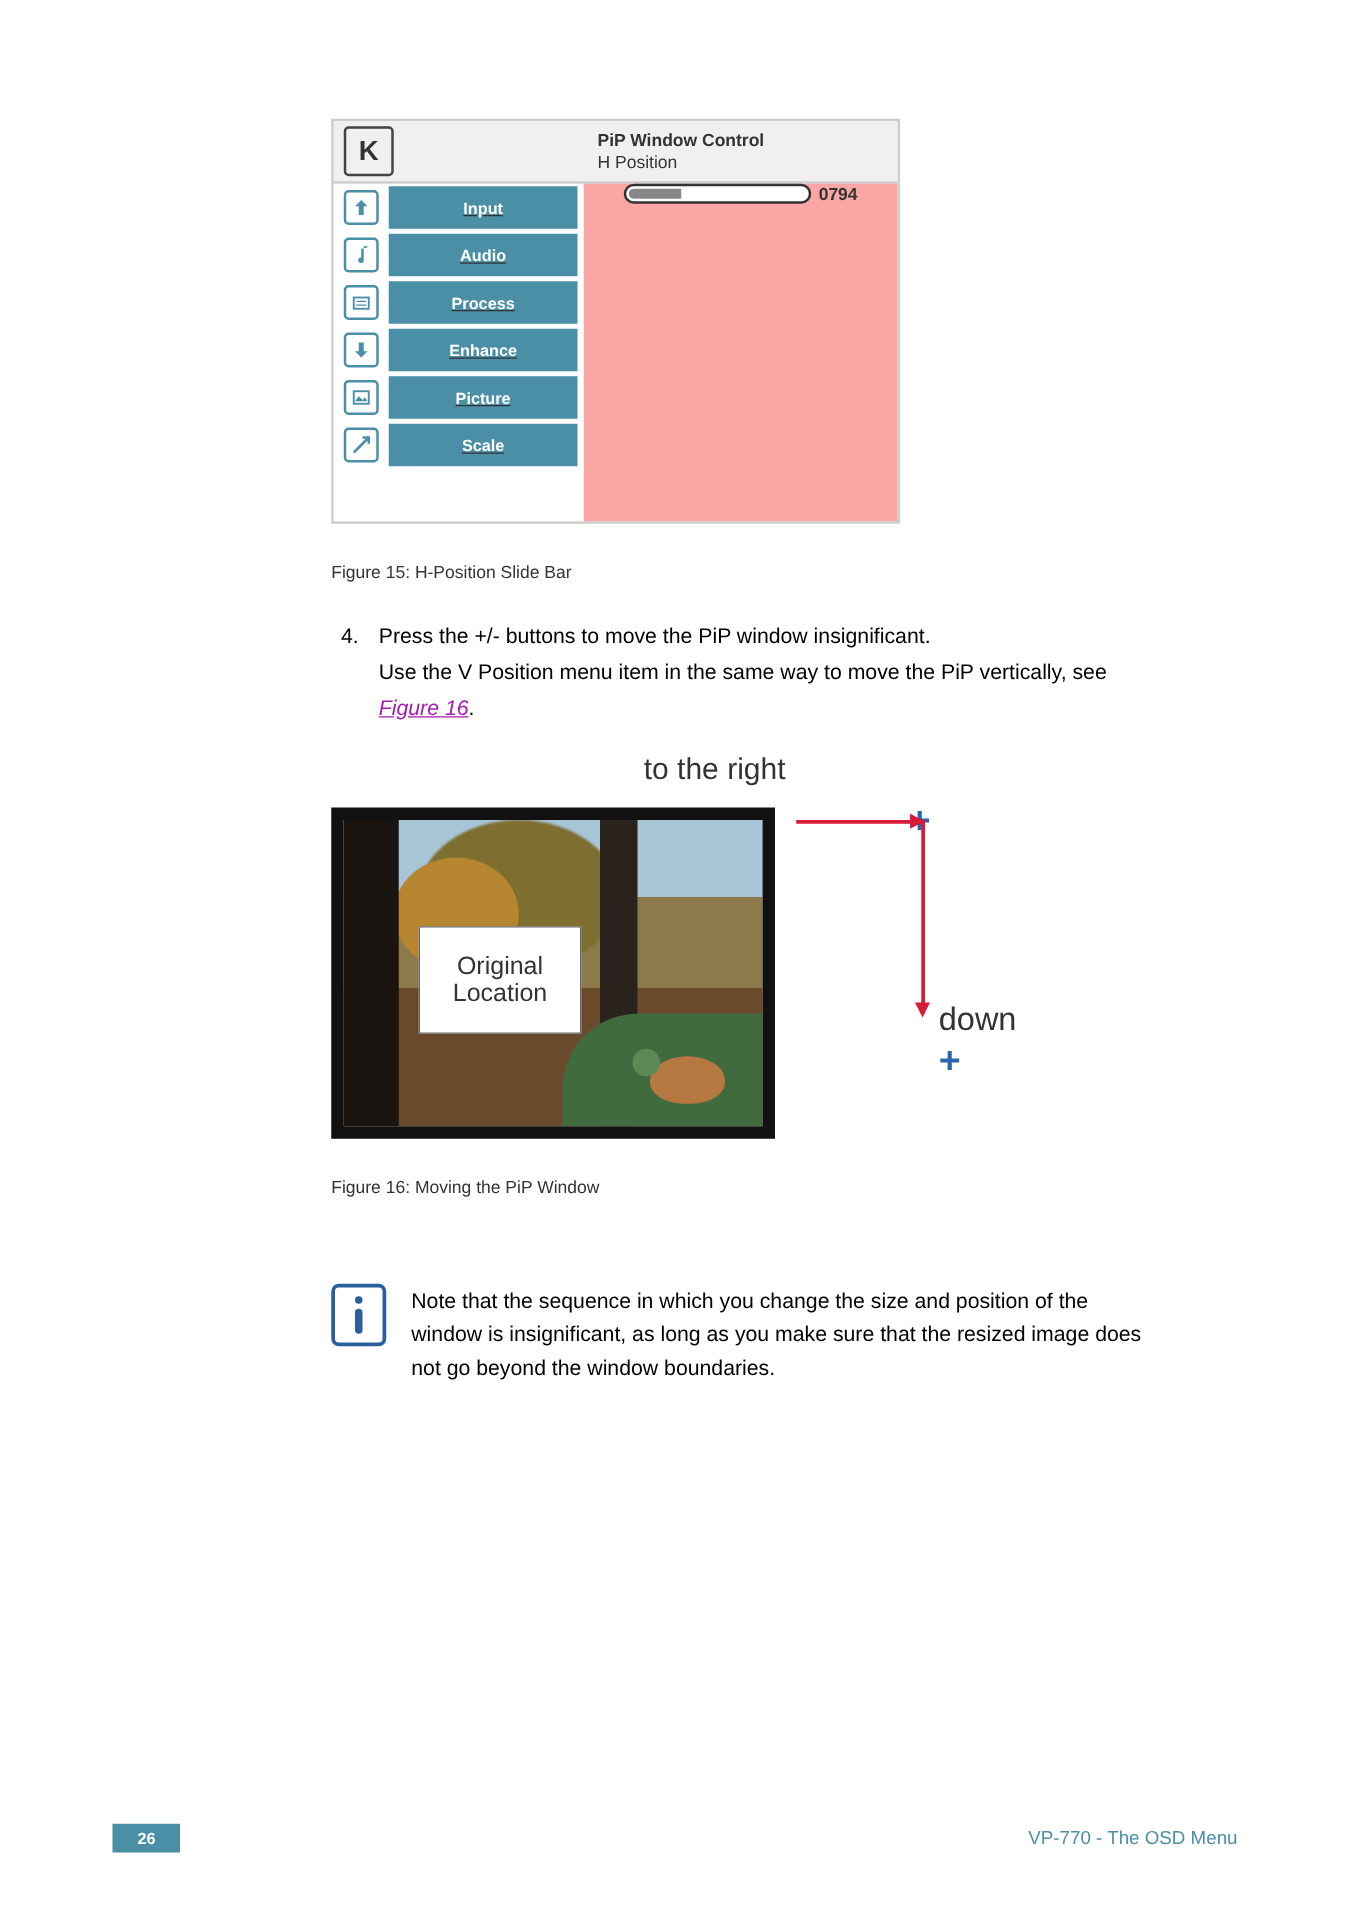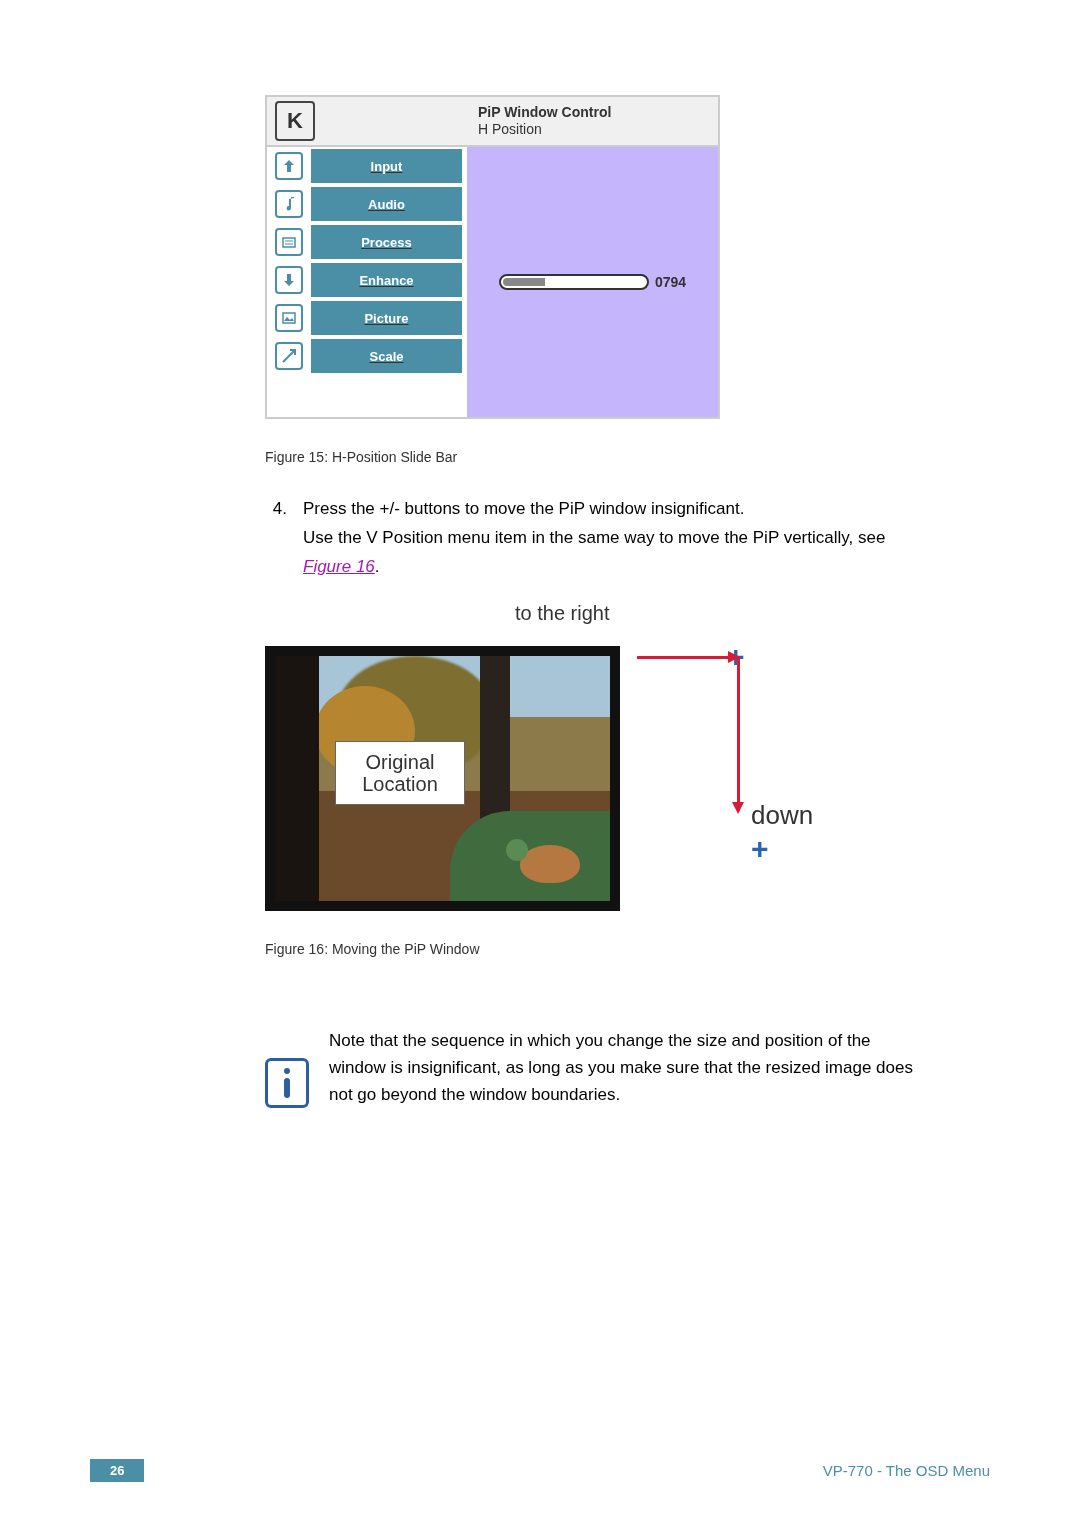--- a/index.html
+++ b/index.html
@@ -62,22 +62,22 @@
     background: #4b8fa6;
     color: #fff;
     font-size: 13px;
     font-weight: bold;
     height: 34px;
     display:flex; align-items:center; justify-content:center;
     margin-right: 5px;
   }
   .osd-panel {
     flex: 1;
-    background: #c4b5fd;
-    display:flex; align-items:center; justify-content:center;
+    background: #fca5a5;
+    display:flex; align-items:flex-start; justify-content:center;
     padding: 0 10px;
     min-height: 270px;
   }
   .slider-wrap { display:flex; align-items:center; gap: 6px; }
   .slider-track {
     width: 150px; height: 16px;
     border: 2px solid #333;
     border-radius: 9px;
     position: relative;
     background: #fff;
@@ -110,21 +110,21 @@
 
   
   .fig16 {
     margin-left: 100px;
     width: 560px;
     position: relative;
     padding-top: 44px;
   }
   .to-right {
     position: absolute; top: 0; left: 250px;
-    font-size: 20px;
+    font-size: 24px;
   }
   .plus-right {
     position: absolute; top: 38px; left: 462px;
     color: #2866b0; font-size: 30px; font-weight: bold;
   }
   .arrow-right {
     position: absolute; top: 54px; left: 372px;
     width: 100px; height: 3px; background: #d81b36;
   }
   .arrow-right::after {
@@ -157,21 +157,21 @@
     background: linear-gradient(to bottom, #a7c5d6 0%, #a7c5d6 25%, #8c7a4b 25%, #8c7a4b 55%, #6b4a2c 55%, #6b4a2c 100%);
     position: relative;
     overflow: hidden;
   }
   .tree1 { position:absolute; left:0; top:0; width:44px; height:100%; background:#1a1411; }
   .tree2 { position:absolute; left:205px; top:0; width:30px; height:100%; background:#2a221c; }
   .foliage1 { position:absolute; left:60px; top:0; width:160px; height:120px; background:#7e6e2f; border-radius:50%; filter:blur(1px); }
   .foliage2 { position:absolute; left:40px; top:30px; width:100px; height:90px; background:#b5862f; border-radius:50%; }
   .orig-box {
     position:absolute; left:60px; top:85px;
-    width: 130px; height: 64px;
+    width: 130px; height: 86px;
     background: #fff; border: 1px solid #666;
     display:flex; align-items:center; justify-content:center;
     font-size: 20px; line-height: 1.1; text-align:center;
   }
   .pond {
     position:absolute; right:0; bottom:0;
     width:160px; height:90px;
     background: #3f6b3f;
     border-top-left-radius: 60px;
   }
@@ -184,21 +184,21 @@
   .duck::before {
     content:""; position:absolute; left:-14px; top:-6px;
     width:22px; height:22px; background:#5c8a55; border-radius:50%;
   }
 
   .note {
     display: flex;
     gap: 20px;
     margin-left: 100px;
     margin-top: 70px;
-    align-items: flex-end;
+    align-items: flex-start;
   }
   .info-icon {
     width: 44px; height: 50px;
     border: 3px solid #2b5f9e;
     border-radius: 6px;
     display:flex; align-items:center; justify-content:center;
     color:#2b5f9e;
     flex-shrink:0;
   }
   .note-text {

